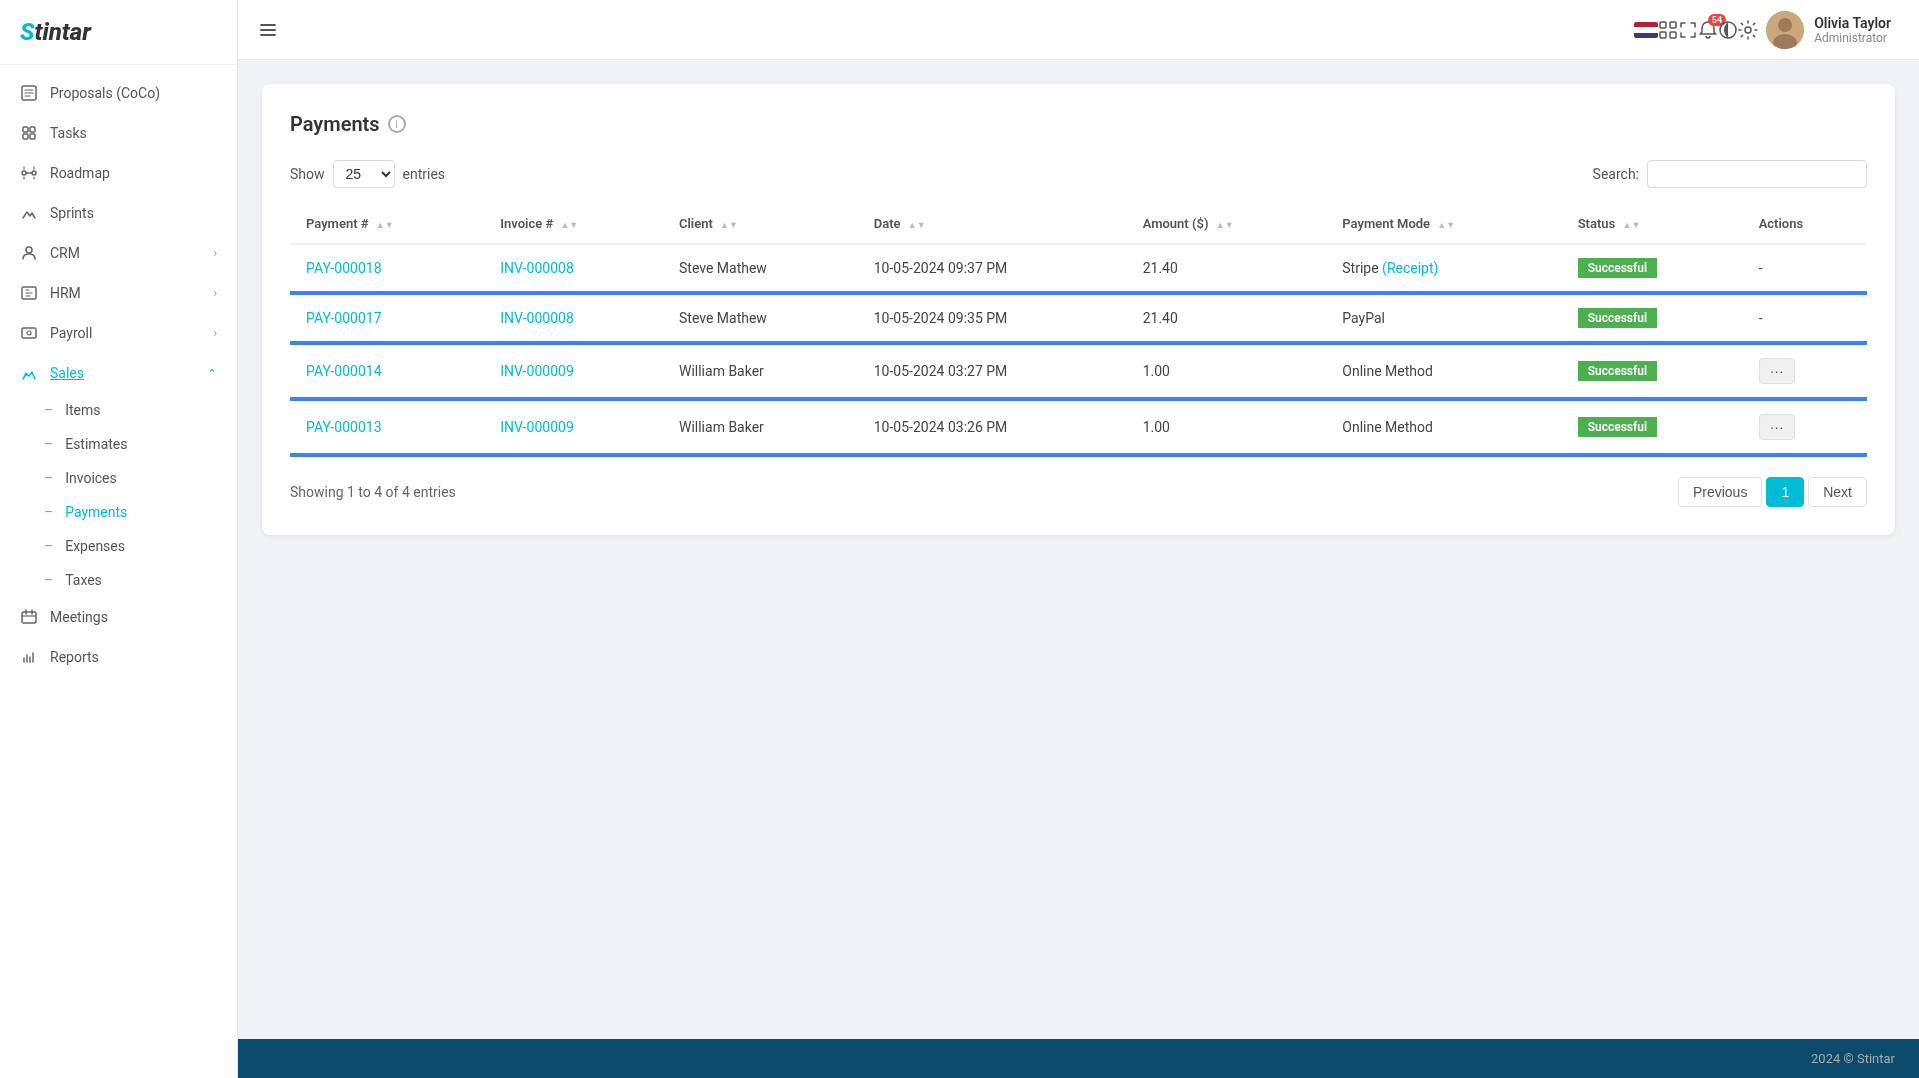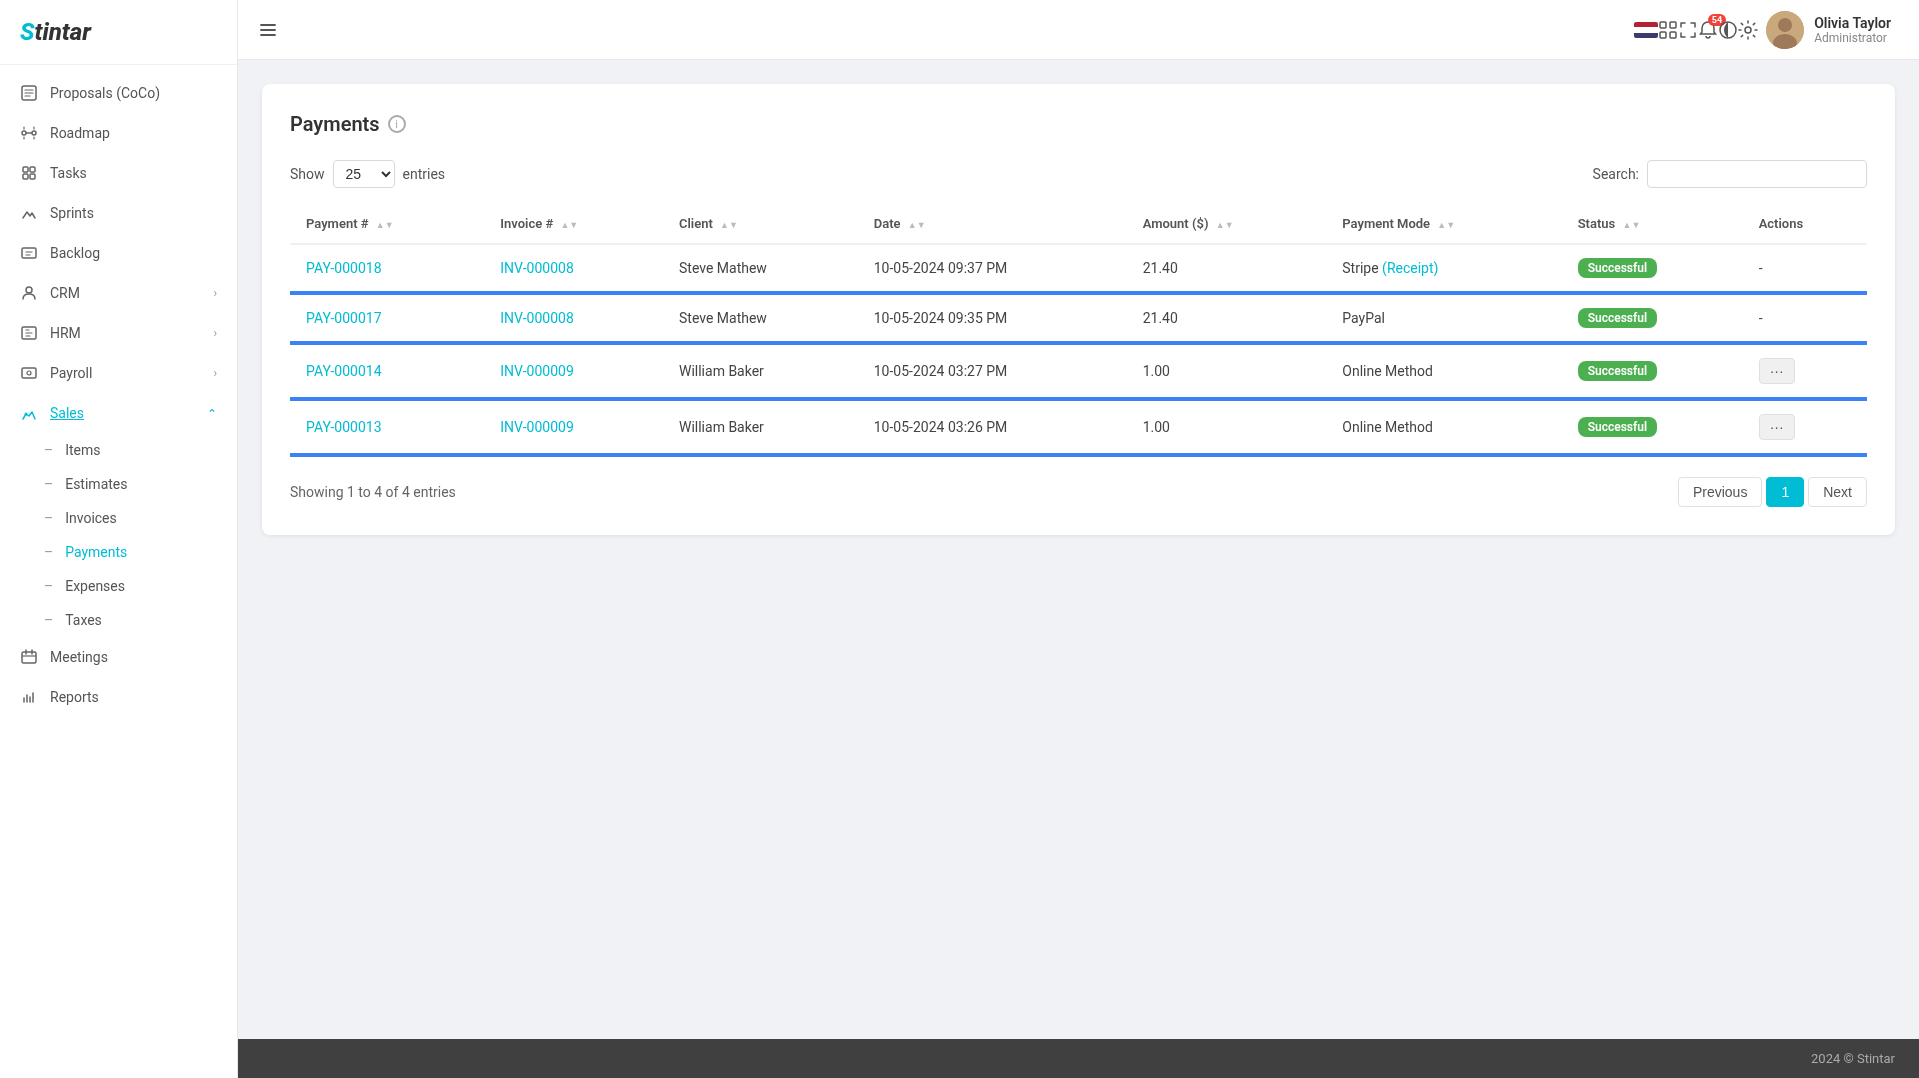--- a/index.html
+++ b/index.html
@@ -52,33 +52,33 @@
     .search-box { display: flex; align-items: center; gap: 8px; font-size: 14px; color: #555; }
     .search-input { border: 1px solid #d9d9d9; border-radius: 4px; padding: 5px 10px; font-size: 14px; width: 220px; outline: none; }
 
     
     .data-table { width: 100%; border-collapse: collapse; }
     .data-table th { text-align: left; padding: 12px 16px; font-size: 13px; font-weight: 600; color: #555; border-bottom: 2px solid #f0f0f0; white-space: nowrap; }
     .data-table th .sort-icons { display: inline-flex; flex-direction: column; margin-left: 4px; font-size: 9px; color: #bbb; line-height: 1; }
     .data-table td { padding: 13px 16px; font-size: 14px; color: #444; border-bottom: 4px solid #3b82f6; }
     .link-text { color: #00bcd4; cursor: pointer; text-decoration: none; }
     .stripe-link { color: #00bcd4; cursor: pointer; }
-    .status-badge { display: inline-block; padding: 3px 10px; border-radius: 8px; font-size: 12px; font-weight: 600; color: #fff; }
+    .status-badge { display: inline-block; padding: 3px 10px; border-radius: 0; font-size: 12px; font-weight: 600; color: #fff; }
     .status-success { background: #4caf50; }
     .actions-btn { background: #f0f0f0; border: 1px solid #e0e0e0; border-radius: 4px; padding: 4px 10px; cursor: pointer; font-size: 14px; color: #555; }
 
     
     .pagination-row { display: flex; align-items: center; justify-content: space-between; margin-top: 20px; }
     .showing-text { font-size: 14px; color: #666; }
     .pagination-controls { display: flex; align-items: center; gap: 4px; }
     .page-btn { padding: 6px 14px; border: 1px solid #e0e0e0; background: #fff; border-radius: 4px; cursor: pointer; font-size: 14px; color: #555; }
     .page-btn.active { background: #00bcd4; color: #fff; border-color: #00bcd4; }
 
     
-    .footer { text-align: right; padding: 12px 24px; font-size: 13px; color: #aaa; background: #404040; }
+    .footer { text-align: right; padding: 12px 24px; font-size: 13px; color: #aaa; background: #0c4a6e; }
 
     
     svg { display: block; }
   </style>
 </head>
 <body>
 
 <div class="sidebar">
   <div class="sidebar-logo">
     <span class="logo-text">
@@ -93,59 +93,50 @@
             <rect x="1" y="1" width="14" height="14" rx="2" stroke="#666" stroke-width="1.5"></rect>
             <path d="M4 5h8M4 8h8M4 11h5" stroke="#666" stroke-width="1.2" stroke-linecap="round"></path>
           </svg>
       </span>
       <span class="nav-label">Proposals (CoCo)</span>
     </div>
 
     <div class="nav-item">
       <span class="nav-icon">
         <svg width="16" height="16" viewBox="0 0 16 16" fill="none">
+            <rect x="2" y="2" width="5" height="5" rx="1" stroke="#666" stroke-width="1.5"></rect>
+            <rect x="9" y="2" width="5" height="5" rx="1" stroke="#666" stroke-width="1.5"></rect>
+            <rect x="2" y="9" width="5" height="5" rx="1" stroke="#666" stroke-width="1.5"></rect>
+            <rect x="9" y="9" width="5" height="5" rx="1" stroke="#666" stroke-width="1.5"></rect>
+          </svg>
+      </span>
+      <span class="nav-label">Tasks</span>
+    </div>
+
+    <div class="nav-item">
+      <span class="nav-icon">
+        <svg width="16" height="16" viewBox="0 0 16 16" fill="none">
             <circle cx="3" cy="8" r="2" stroke="#666" stroke-width="1.5"></circle>
             <circle cx="13" cy="8" r="2" stroke="#666" stroke-width="1.5"></circle>
             <path d="M5 8h6" stroke="#666" stroke-width="1.5"></path>
             <path d="M3 4V2M13 4V2M3 12v2M13 12v2" stroke="#666" stroke-width="1.2" stroke-linecap="round"></path>
           </svg>
       </span>
       <span class="nav-label">Roadmap</span>
     </div>
 
     <div class="nav-item">
       <span class="nav-icon">
         <svg width="16" height="16" viewBox="0 0 16 16" fill="none">
-            <rect x="2" y="2" width="5" height="5" rx="1" stroke="#666" stroke-width="1.5"></rect>
-            <rect x="9" y="2" width="5" height="5" rx="1" stroke="#666" stroke-width="1.5"></rect>
-            <rect x="2" y="9" width="5" height="5" rx="1" stroke="#666" stroke-width="1.5"></rect>
-            <rect x="9" y="9" width="5" height="5" rx="1" stroke="#666" stroke-width="1.5"></rect>
-          </svg>
-      </span>
-      <span class="nav-label">Tasks</span>
-    </div>
-
-    <div class="nav-item">
-      <span class="nav-icon">
-        <svg width="16" height="16" viewBox="0 0 16 16" fill="none">
             <path d="M2 13L6 7l3 4 2-3 3 5" stroke="#666" stroke-width="1.5" stroke-linecap="round" stroke-linejoin="round"></path>
           </svg>
       </span>
       <span class="nav-label">Sprints</span>
     </div>
 
-    <div class="nav-item">
-      <span class="nav-icon">
-        <svg width="16" height="16" viewBox="0 0 16 16" fill="none">
-            <rect x="1" y="3" width="14" height="10" rx="1.5" stroke="#666" stroke-width="1.5"></rect>
-            <path d="M5 7h6M5 10h4" stroke="#666" stroke-width="1.2" stroke-linecap="round"></path>
-          </svg>
-      </span>
-      <span class="nav-label">Backlog</span>
-    </div>
 
     <div class="nav-item has-children">
       <span class="nav-icon">
         <svg width="16" height="16" viewBox="0 0 16 16" fill="none">
             <circle cx="8" cy="5" r="3" stroke="#666" stroke-width="1.5"></circle>
             <path d="M2 14c0-3.314 2.686-5 6-5s6 1.686 6 5" stroke="#666" stroke-width="1.5" stroke-linecap="round"></path>
           </svg>
       </span>
       <span class="nav-label">CRM</span>
       <span class="nav-arrow">›</span>

